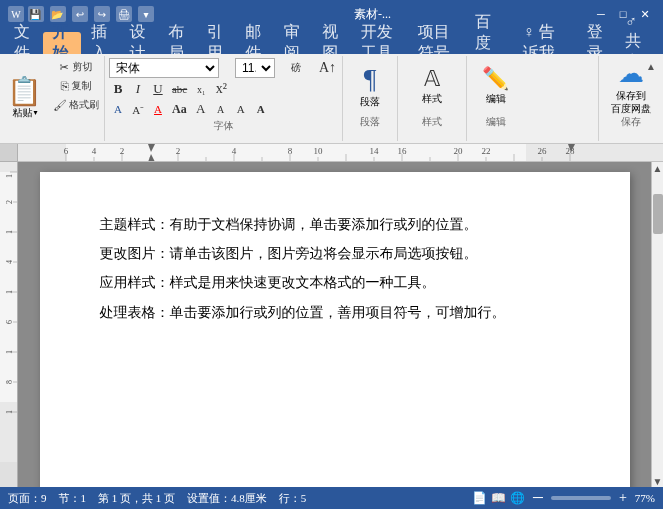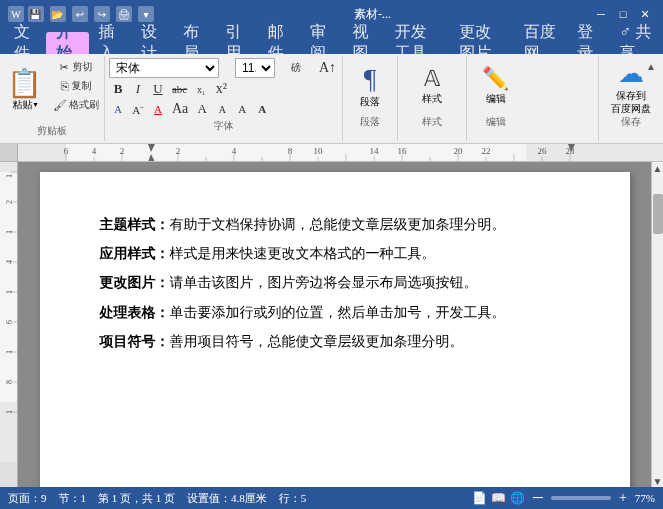--- a/index.html
+++ b/index.html
@@ -34,21 +34,21 @@
       padding: 4px 10px;
       font-size: 16px;
       color: rgba(255,255,255,0.85);
       cursor: pointer;
       border-radius: 3px 3px 0 0;
       height: 22px;
       display: flex;
       align-items: center;
     }
     .ribbon-tab.active {
-      background: #f0abfc;
+      background: #fdba74;
       color: #2b579a;
       font-weight: bold;
     }
 
     
     .ribbon {
       background: #f0f0f0;
       border-bottom: 1px solid #c8c8c8;
       display: flex;
       align-items: stretch;
@@ -208,21 +208,21 @@
       font-size: 14px;
       line-height: 1.8;
     }
 
     .doc-para {
       margin-bottom: 4px;
       text-align: left;
       color: #000;
     }
     .doc-para .bold-label {
-      font-weight: bold;
+      font-weight: normal;
     }
 
     
     .status-bar {
       height: 22px;
       background: #2b579a;
       display: flex;
       align-items: center;
       padding: 0 8px;
       color: white;
@@ -289,22 +289,23 @@
   <div class="ribbon-tab">文件</div>
   <div class="ribbon-tab active">开始</div>
   <div class="ribbon-tab">插入</div>
   <div class="ribbon-tab">设计</div>
   <div class="ribbon-tab">布局</div>
   <div class="ribbon-tab">引用</div>
   <div class="ribbon-tab">邮件</div>
   <div class="ribbon-tab">审阅</div>
   <div class="ribbon-tab">视图</div>
   <div class="ribbon-tab">开发工具</div>
-  <div class="ribbon-tab">更改图片</div>
+  <div class="ribbon-tab">项目符号</div>
   <div class="ribbon-tab">百度网</div>
+  <div class="ribbon-tab">♀ 告诉我...</div>
   <div class="ribbon-tab">登录</div>
   <div class="ribbon-tab">♂ 共享</div>
 </div>
 
 <div class="ribbon">
 
   <div class="clipboard-section">
     <div class="clipboard-top">
       <div class="paste-btn">
         <div class="paste-icon">📋</div>
@@ -321,21 +322,20 @@
         <div class="rb-btn-sm">
           <span>⎘</span>
           <span style="font-size:10px;margin-left:2px;">复制</span>
         </div>
         <div class="rb-btn-sm">
           <span>🖌</span>
           <span style="font-size:10px;margin-left:2px;">格式刷</span>
         </div>
       </div>
     </div>
-    <div class="section-bottom-label">剪贴板</div>
   </div>
 
   <div class="font-section">
     <div class="font-row1">
       <select class="font-select">
         <option>宋体</option>
       </select>
       <select class="font-size-select">
         <option>11.5</option>
       </select>
@@ -347,21 +347,21 @@
       <div class="rb-btn-sm" style="font-style:italic;font-size:13px;">I</div>
       <div class="rb-btn-sm" style="text-decoration:underline;font-size:13px;">U</div>
       <div class="rb-btn-sm" style="text-decoration:line-through;font-size:11px;">abc</div>
       <div class="rb-btn-sm" style="font-size:10px;">x₁</div>
       <div class="rb-btn-sm" style="font-size:14px;text-align:center;">x²</div>
     </div>
     <div class="font-row3">
       <div class="rb-btn-sm" style="font-size:11px;color:#2b579a;">A</div>
       <div class="rb-btn-sm" style="font-size:11px;">A⁻</div>
       <div class="rb-btn-sm" style="font-size:11px;color:red;text-decoration:underline;text-decoration-color:red;">A</div>
-      <div class="rb-btn-sm" style="font-size:14px;">Aa</div>
+      <div class="rb-btn-sm" style="font-size:12px;font-weight:bold;">Aa</div>
       <div class="rb-btn-sm" style="font-size:13px;">A</div>
       <div class="rb-btn-sm" style="font-size:10px;">A</div>
       <div class="rb-btn-sm" style="font-size:11px;">A</div>
       <div class="rb-btn-sm" style="font-size:11px;font-weight:bold;">A</div>
     </div>
     <div class="section-bottom-label">字体</div>
   </div>
 
   <div class="para-section">
     <div class="para-btn-big">
@@ -483,33 +483,30 @@
           <text x="-190" y="12">1</text>
           <text x="-220" y="12">8</text>
           <text x="-250" y="12">1</text>
         </g>
       </svg>
     </div>
 
     <div class="doc-scroll-area">
       <div class="doc-page">
         <div class="doc-para">
-          <span class="bold-label">主题样式：</span><span>有助于文档保持协调，总能使文章层级更加条理分明。</span>
+          <span class="bold-label">主题样式：</span><span>有助于文档保持协调，单击要添加行或列的位置。</span>
+        </div>
+        <div class="doc-para">
+          <span class="bold-label">更改图片：</span><span>请单击该图片，图片旁边将会显示布局选项按钮。</span>
         </div>
         <div class="doc-para">
           <span class="bold-label">应用样式：</span><span>样式是用来快速更改文本格式的一种工具。</span>
         </div>
         <div class="doc-para">
-          <span class="bold-label">更改图片：</span><span>请单击该图片，图片旁边将会显示布局选项按钮。</span>
-        </div>
-        <div class="doc-para">
-          <span class="bold-label">处理表格：</span><span>单击要添加行或列的位置，然后单击加号，开发工具。</span>
-        </div>
-        <div class="doc-para">
-          <span class="bold-label">项目符号：</span><span>善用项目符号，总能使文章层级更加条理分明。</span>
+          <span class="bold-label">处理表格：</span><span>单击要添加行或列的位置，善用项目符号，可增加行。</span>
         </div>
       </div>
     </div>
 
     <div class="scrollbar-v">
       <div style="height:12px;display:flex;align-items:center;justify-content:center;cursor:pointer;font-size:10px;color:#555;">▲</div>
       <div class="scrollbar-thumb"></div>
       <div style="flex:1;"></div>
       <div style="height:12px;display:flex;align-items:center;justify-content:center;cursor:pointer;font-size:10px;color:#555;">▼</div>
     </div>

